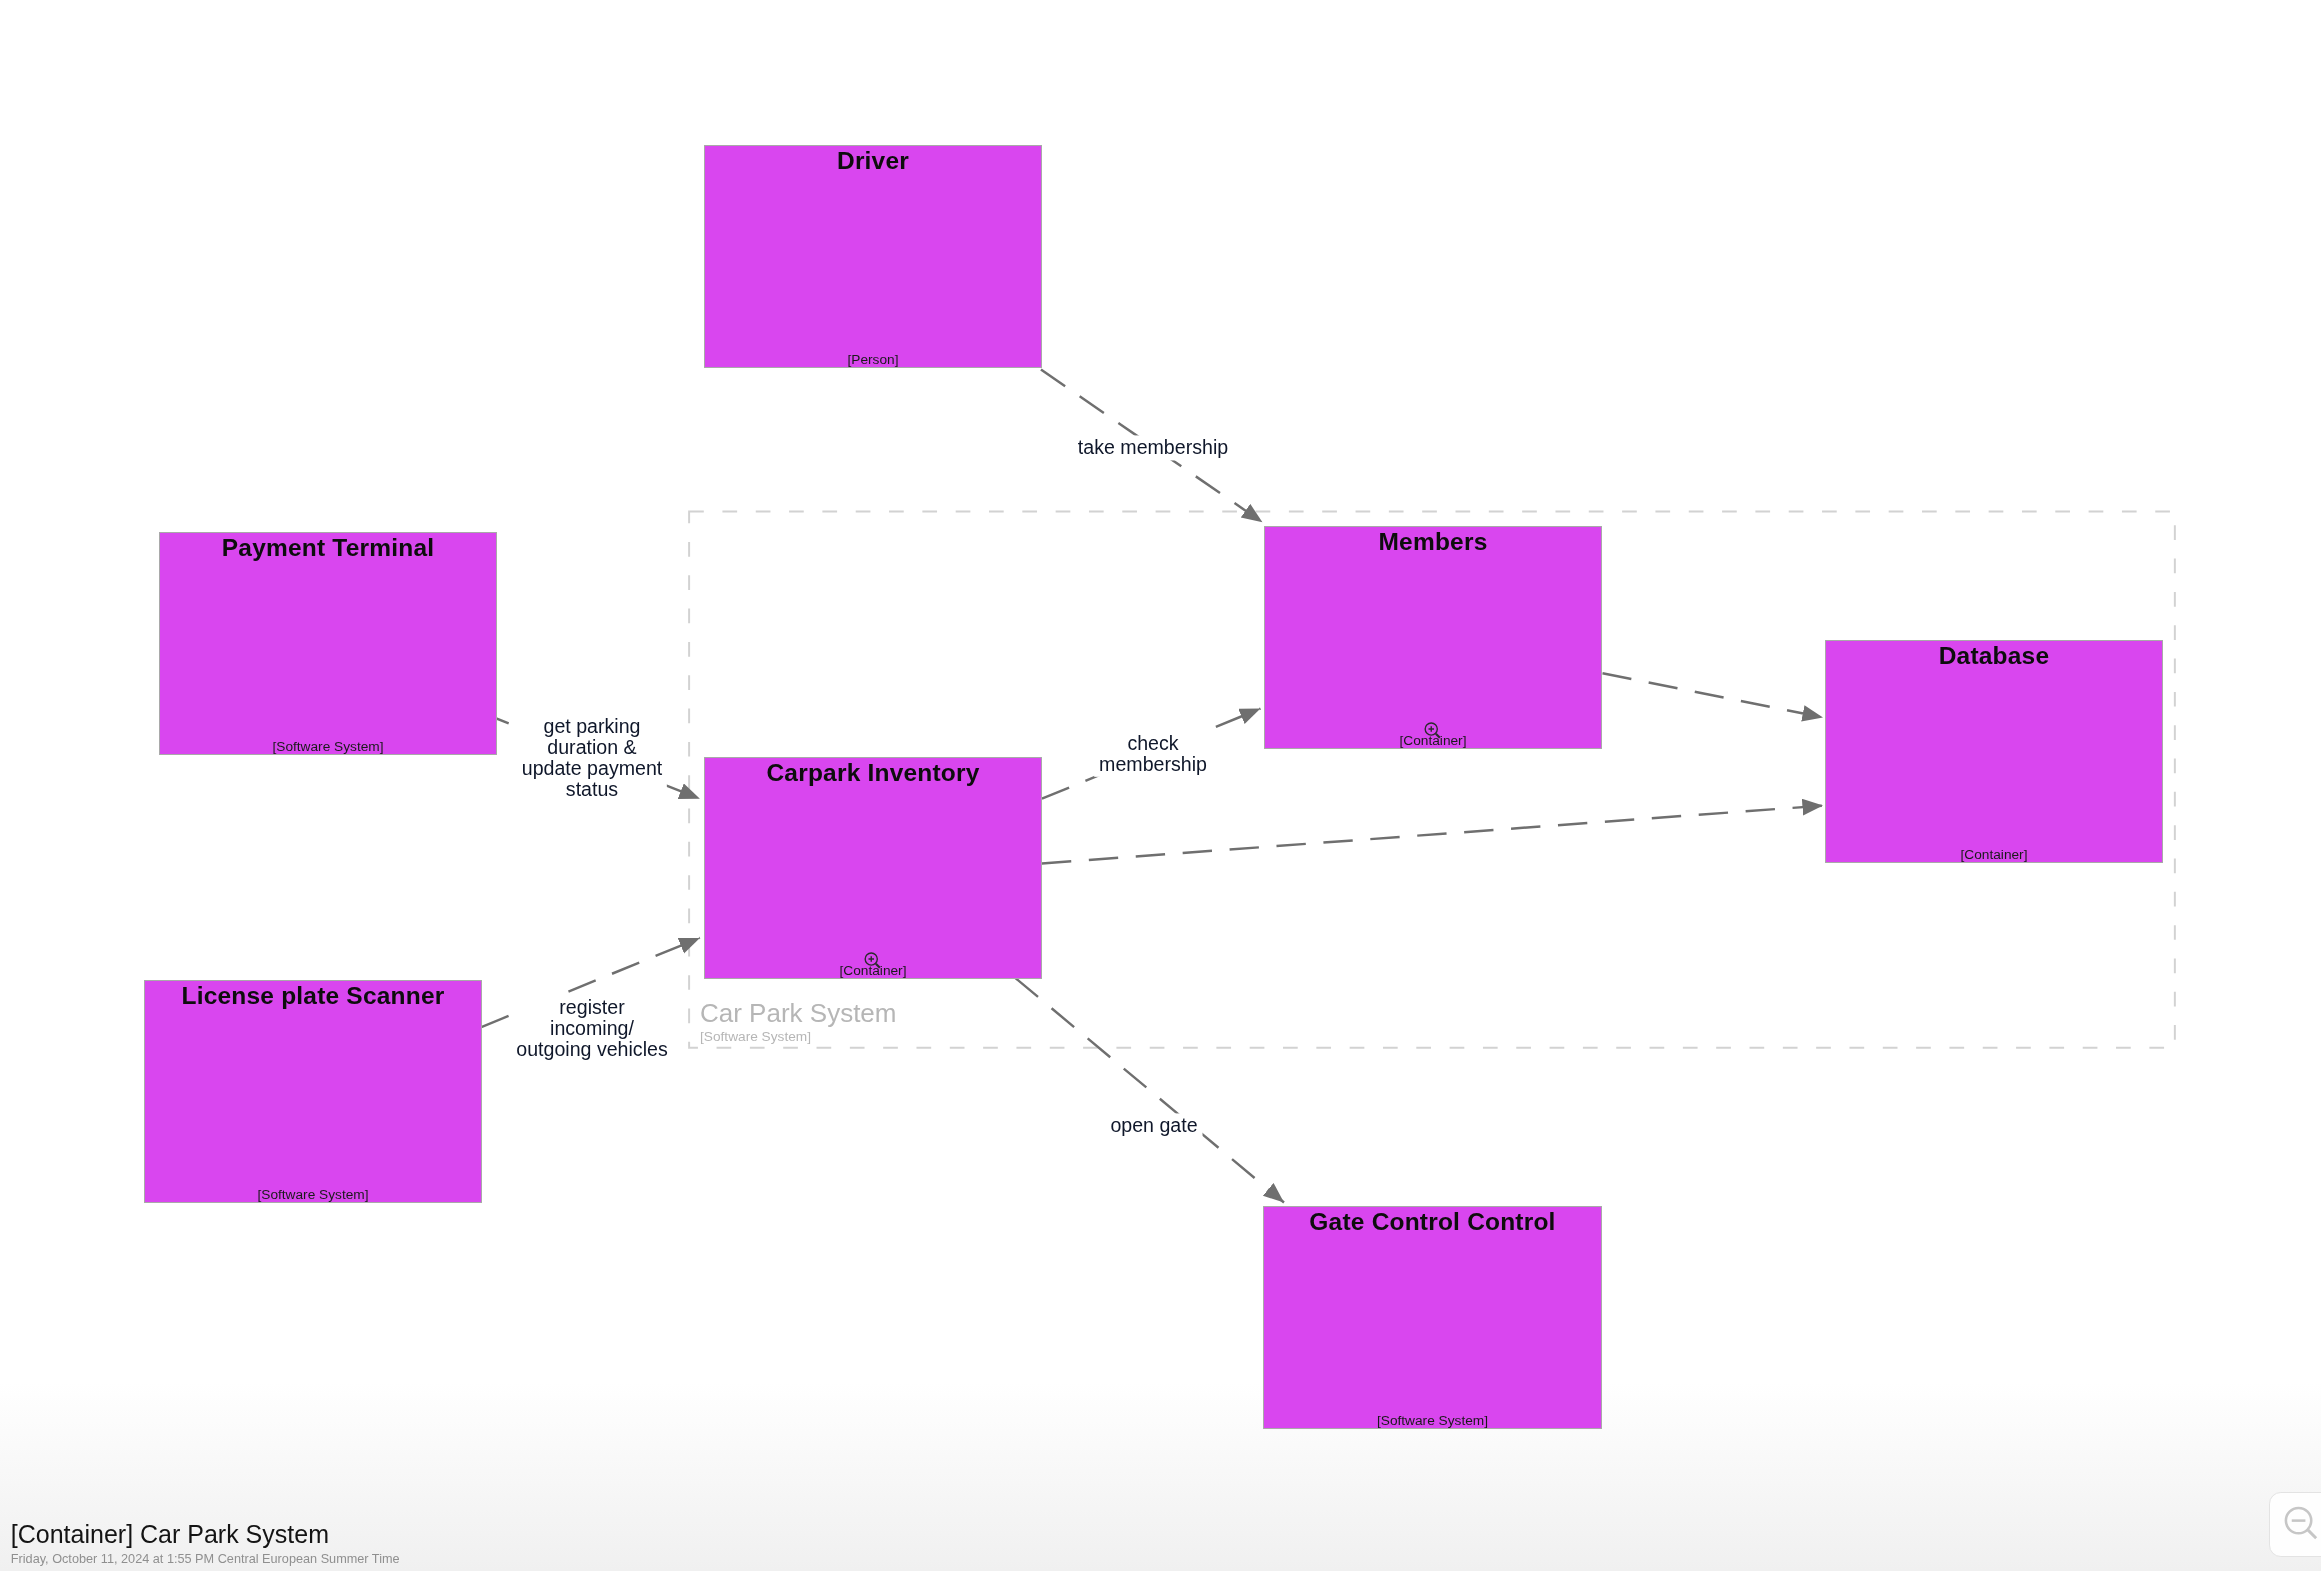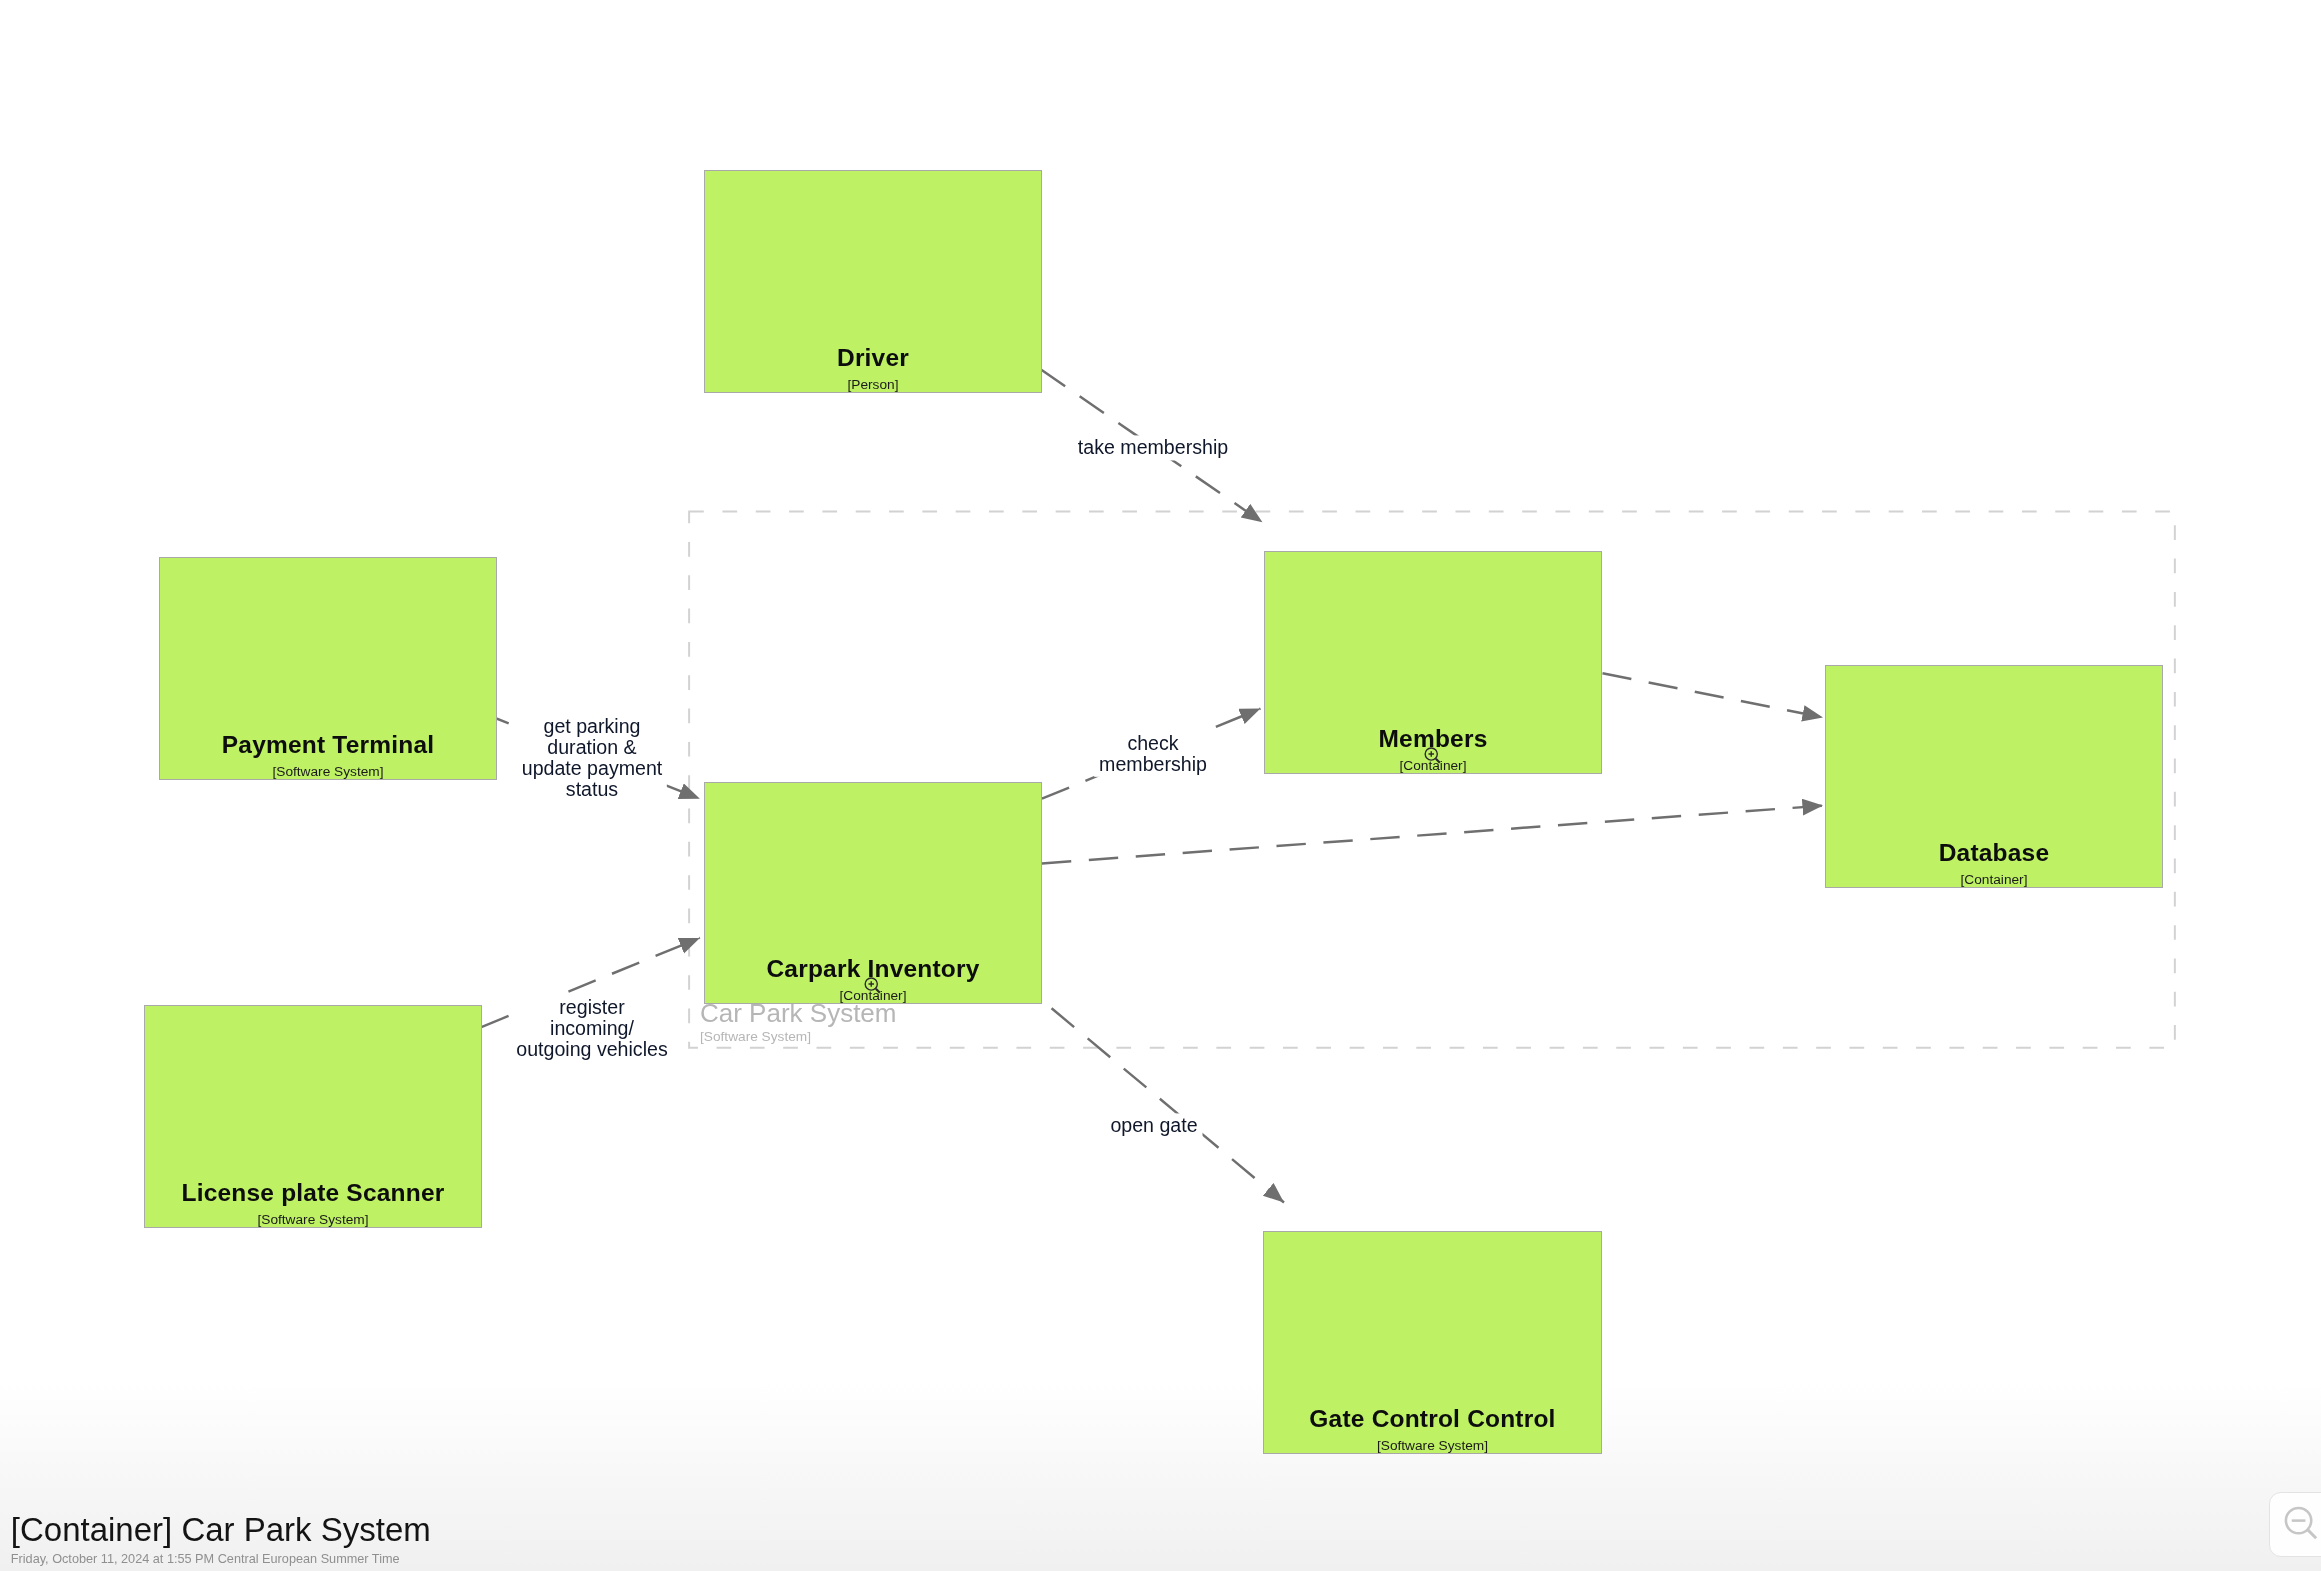--- a/index.html
+++ b/index.html
@@ -11,26 +11,25 @@
     background: linear-gradient(180deg, #ffffff 0%, #ffffff 88%, #f0f0f0 100%);
   }
 
   svg.overlay {
     position: absolute; left: 0; top: 0; z-index: 1;
     pointer-events: none;
   }
 
   .node {
     position: absolute; z-index: 2;
-    background: #bef264;
+    background: #d946ef;
     border: 1.5px solid #a9a9a9;
     display: flex; flex-direction: column;
-    align-items: center; justify-content: flex-end;
+    align-items: center; justify-content: space-between;
     text-align: center;
-    margin-top: 25px;
   }
   .node-title {
     font-size: 24.5px; font-weight: bold; color: #0d0d0d;
     line-height: 1.2; letter-spacing: 0.2px;
   }
   .node-type {
     font-size: 13.7px; color: #1a1a1a; margin-top: 4.9px;
   }
   .zoom-in-icon {
     position: absolute; left: 50%; bottom: 7.8px;
@@ -51,21 +50,21 @@
   .boundary-label {
     position: absolute; z-index: 2;
     color: #b6b6b6; line-height: 1.15;
   }
   .boundary-label .boundary-name { font-size: 26px; }
   .boundary-label .boundary-type { font-size: 13.7px; }
 
   .footer {
     position: absolute; left: 10.8px; bottom: 4.9px; z-index: 4;
   }
-  .diagram-title { font-size: 33px; color: #141414; line-height: 1.25; }
+  .diagram-title { font-size: 25px; color: #141414; line-height: 1.25; }
   .diagram-timestamp { font-size: 12.7px; color: #8f8f8f; margin-top: 2px; }
 
   .zoom-out-button {
     position: absolute; left: 2269px; top: 1492px; z-index: 4;
     width: 65px; height: 65px;
     background: #fefefe;
     border: 1.5px solid #e3e3e3;
     border-radius: 11.8px;
     display: flex; align-items: center; justify-content: center;
     cursor: pointer;

